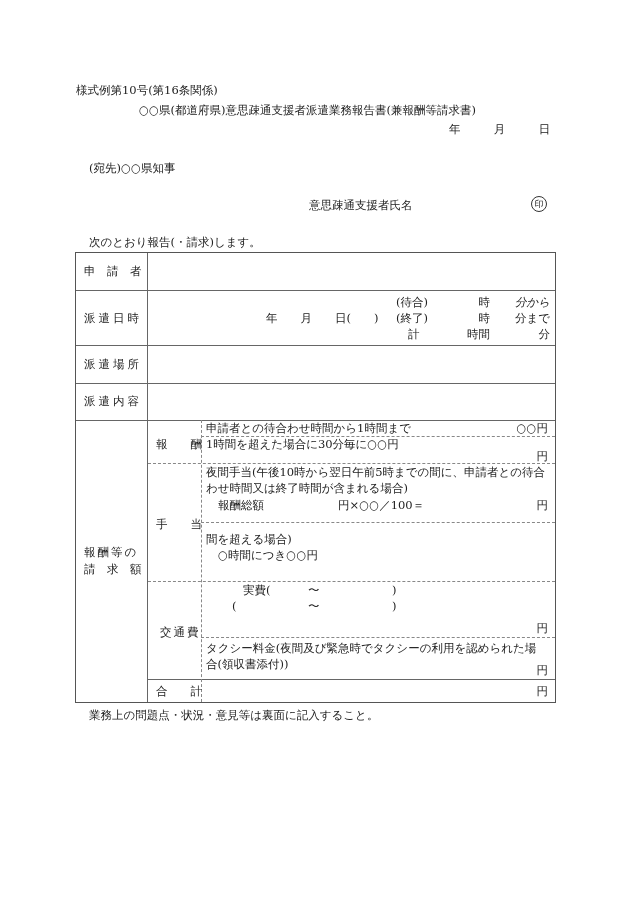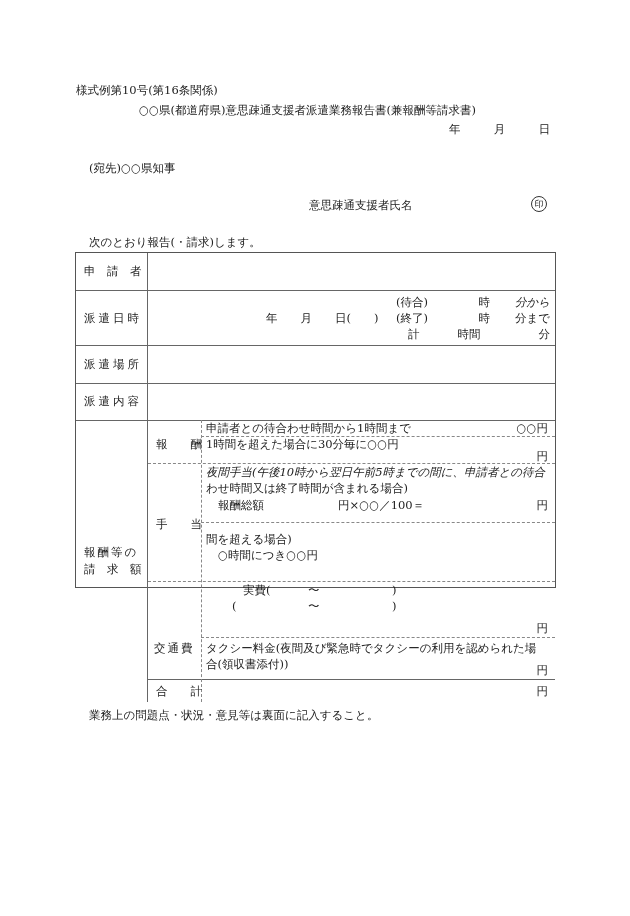--- a/index.html
+++ b/index.html
@@ -11,21 +11,21 @@
   #date-line{left:449px;top:122px;}
   #date-line span{display:inline-block;}
   #addressee{left:89px;top:161px;}
   #applicant-name{left:309px;top:198px;}
   #seal{left:531px;top:196px;width:14px;height:14px;border:1px solid #333;border-radius:50%;
         font-size:9px;line-height:14px;text-align:center;}
   #intro{left:89px;top:235px;}
   #footer-note{left:89px;top:708px;}
 
   
-  #tbl{position:absolute;left:75px;top:252px;width:481px;height:336px;border:1.5px solid #555;box-sizing:border-box;padding-left:18px;}
+  #tbl{position:absolute;left:75px;top:252px;width:481px;height:451px;border:1.5px solid #555;box-sizing:border-box;padding-left:18px;}
   .hl{position:absolute;height:0;border-top:1px solid #666;}
   .hd{position:absolute;height:0;border-top:1px dashed #888;}
   .vl{position:absolute;width:0;border-left:1px solid #666;}
   .vd{position:absolute;width:0;border-left:1px dashed #888;}
   .cell{position:absolute;line-height:14px;white-space:nowrap;}
   .lbl{letter-spacing:0;}
   .r{text-align:right;}
 </style>
 </head>
 <body>
@@ -66,48 +66,48 @@
 
   <div class="cell lbl" style="left:8px;top:58px;letter-spacing:3px;">派遣日時</div>
   <div class="cell" style="left:190px;top:58px;">年　　月　　日(　　)</div>
   <div class="cell" style="left:320px;top:42px;width:40px;">(待合)</div>
   <div class="cell r" style="left:372px;top:42px;width:42px;">時</div>
   <div class="cell r" style="left:420px;top:42px;width:54px;font-style:italic;">分から</div>
   <div class="cell" style="left:320px;top:58px;width:40px;">(終了)</div>
   <div class="cell r" style="left:372px;top:58px;width:42px;">時</div>
   <div class="cell r" style="left:420px;top:58px;width:54px;">分まで</div>
   <div class="cell" style="left:332px;top:74px;width:30px;">計</div>
-  <div class="cell r" style="left:372px;top:74px;width:42px;text-align:center;">時間</div>
+  <div class="cell r" style="left:372px;top:74px;width:42px;">時間</div>
   <div class="cell r" style="left:420px;top:74px;width:54px;">分</div>
 
   <div class="cell lbl" style="left:8px;top:104px;letter-spacing:3px;">派遣場所</div>
   <div class="cell" style="left:80px;top:95px;width:392px;height:33px;"></div>
 
   <div class="cell lbl" style="left:8px;top:141px;letter-spacing:3px;">派遣内容</div>
   <div class="cell" style="left:80px;top:132px;width:392px;height:33px;"></div>
 
   <div class="cell lbl" style="left:8px;top:292px;letter-spacing:2px;">報酬等の</div>
   <div class="cell lbl" style="left:8px;top:309px;">請　求　額</div>
 
   <div class="cell" style="left:80px;top:184px;">報　　酬</div>
   <div class="cell" style="left:130px;top:168px;">申請者との待合わせ時間から1時間まで</div>
   <div class="cell r" style="left:400px;top:168px;width:72px;">○○円</div>
   <div class="cell" style="left:130px;top:184px;">1時間を超えた場合に30分毎に○○円</div>
   <div class="cell r" style="left:400px;top:196px;width:72px;">円</div>
 
   <div class="cell" style="left:80px;top:264px;">手　　当</div>
-  <div class="cell" style="left:130px;top:212px;font-style:italic;">夜間手当(午後10時から翌日午前5時までの間に、申請者との待合</div>
+  <div class="cell" style="left:130px;top:212px;">夜間手当(午後10時から翌日午前5時までの間に、申請者との待合</div>
   <div class="cell" style="left:130px;top:228px;">わせ時間又は終了時間が含まれる場合)</div>
   <div class="cell" style="left:142px;top:245px;">報酬総額</div>
   <div class="cell" style="left:262px;top:245px;">円×○○／100＝</div>
   <div class="cell r" style="left:400px;top:245px;width:72px;">円</div>
   <div class="cell" style="left:130px;top:279px;">間を超える場合)</div>
   <div class="cell" style="left:142px;top:295px;">○時間につき○○円</div>
 
-  <div class="cell" style="left:78px;top:372px;letter-spacing:2px;margin-top:16px;">交通費</div>
+  <div class="cell" style="left:84px;top:372px;letter-spacing:2px;">交通費</div>
   <div class="cell" style="left:130px;top:330px;margin-left:37px;">実費(</div>
   <div class="cell" style="left:232px;top:330px;">〜</div>
   <div class="cell" style="left:316px;top:330px;">)</div>
   <div class="cell" style="left:156px;top:346px;">(</div>
   <div class="cell" style="left:232px;top:346px;">〜</div>
   <div class="cell" style="left:316px;top:346px;">)</div>
   <div class="cell r" style="left:400px;top:368px;width:72px;">円</div>
   <div class="cell" style="left:130px;top:388px;">タクシー料金(夜間及び緊急時でタクシーの利用を認められた場</div>
   <div class="cell" style="left:130px;top:404px;">合(領収書添付))</div>
   <div class="cell r" style="left:400px;top:410px;width:72px;">円</div>

